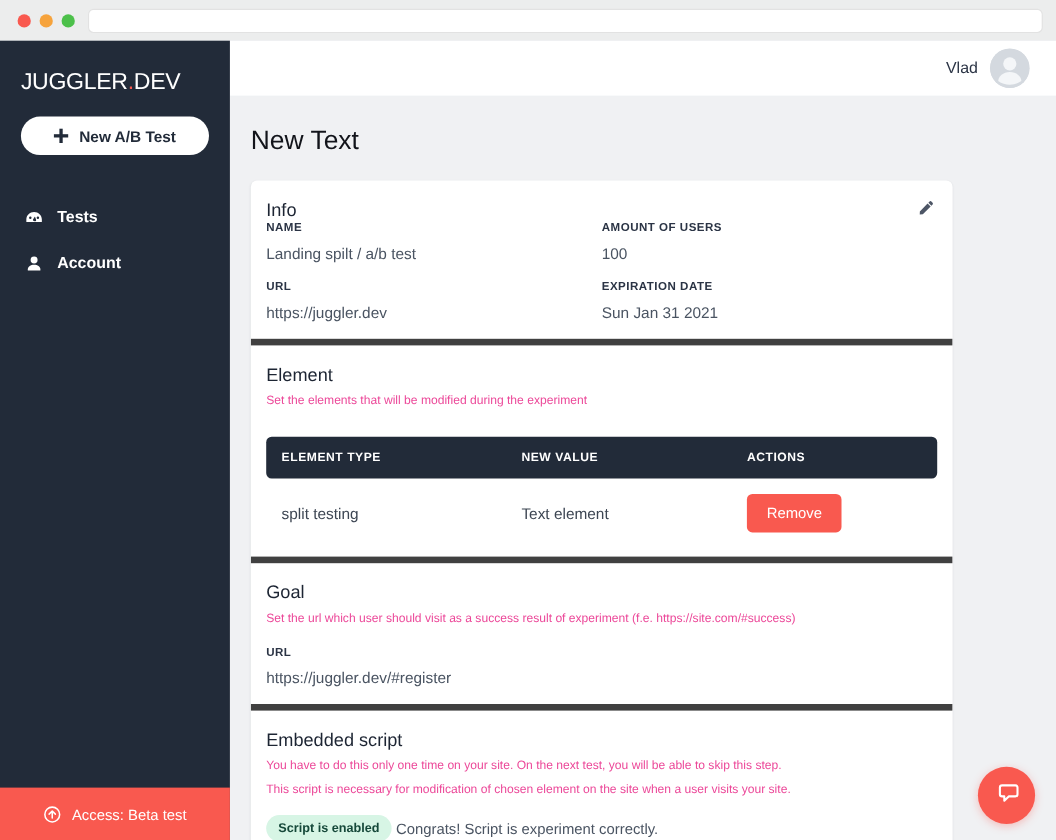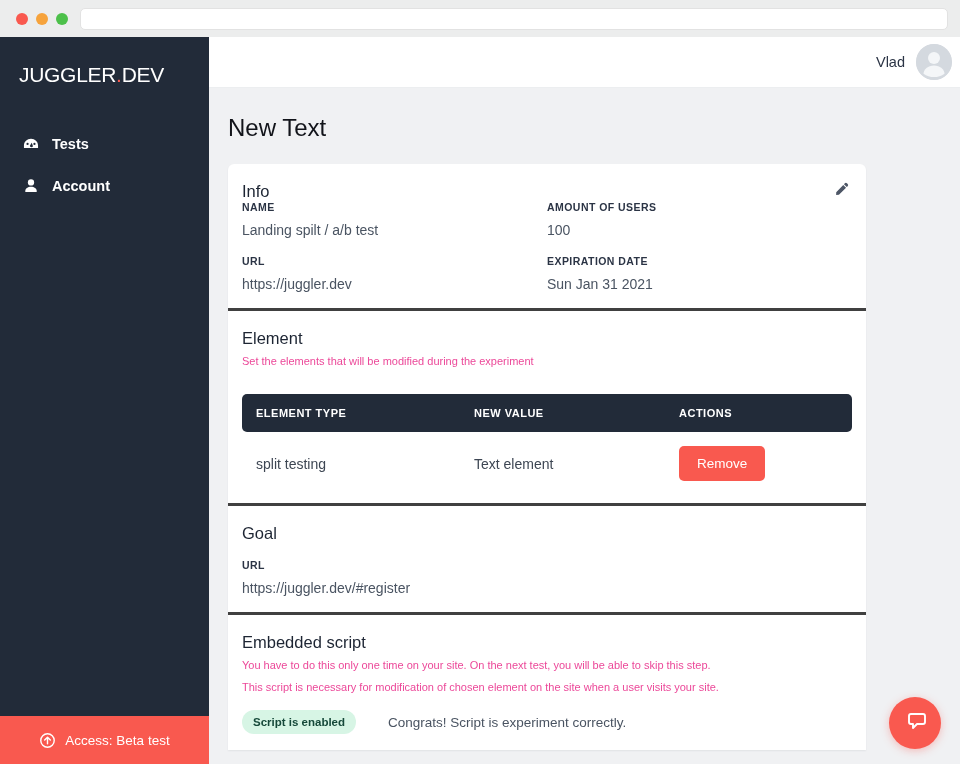--- a/index.html
+++ b/index.html
@@ -100,21 +100,21 @@
   .main {
     flex: 1; min-width: 0;
     display: flex; flex-direction: column;
     background: #f0f1f3;
     overflow: hidden;
   }
   .topbar {
     height: 51px; flex: 0 0 51px;
     background: #ffffff;
     display: flex; justify-content: flex-end;
-    padding-right: 8px;
+    padding-right: 24px;
     border-bottom: 1px solid #eceef0;
   }
   .user {
     display: flex; align-items: center; gap: 11px;
     cursor: pointer;
   }
   .user-name { color: #2b3445; font-size: 14.5px; }
   .avatar {
     width: 36px; height: 36px; border-radius: 50%;
     background: #d6dae0; overflow: hidden;
@@ -129,21 +129,21 @@
   .content { flex: 1; padding: 22px 0 0 19px; min-height: 0; }
 
   
   .card {
     width: 638px;
     background: #ffffff;
     border-radius: 6px 6px 0 0;
     box-shadow: 0 1px 2px rgba(30,40,60,0.07);
     overflow: hidden;
   }
-  .section { padding: 18px 14px 16px 14px; border-bottom: 3px solid #404040; position: relative; }
+  .section { padding: 18px 14px 16px 14px; border-bottom: 6px solid #404040; position: relative; }
   .section:last-child { border-bottom: none; }
   .sec-title { font-size: 16.5px; color: #1d2533; font-weight: normal; }
   .sec-sub { font-size: 11px; color: #ec4899; margin-top: 5px; line-height: 1.55; }
 
   .edit-btn {
     position: absolute; right: 14px; top: 16px;
     width: 20px; height: 20px;
     background: none; border: none; cursor: pointer; padding: 0;
   }
   .edit-btn svg { display: block; }
@@ -185,21 +185,21 @@
   .remove-btn {
     background: #f9594f; color: #ffffff;
     border: none; border-radius: 5px;
     padding: 10px 18px;
     font-size: 13.5px; font-family: "Liberation Sans", sans-serif;
     cursor: pointer;
   }
 
   .url-block { margin-top: 16px; }
 
-  .badge-row { display: flex; align-items: center; gap: 32px; margin-top: 14px; }
+  .badge-row { display: flex; align-items: center; gap: 4px; margin-top: 14px; }
   .badge {
     background: #d7f5e5; color: #16493a;
     font-size: 11.5px; font-weight: bold;
     padding: 6px 11px; border-radius: 12px;
     white-space: nowrap;
   }
   .badge-text { font-size: 13.5px; color: #4a5462; }
 
   
   .fab {
@@ -224,20 +224,24 @@
     <input class="urlbar" value="" placeholder="" style="">
   </div>
 
   <div class="app">
 
     <aside class="sidebar">
       <div class="brand">
         <span>JUGGLER</span><span class="dot">.</span><span>DEV</span>
       </div>
 
+      <button class="newtest-btn">
+        <span class="plus-icon"></span>
+        <span>New A/B Test</span>
+      </button>
 
       <nav class="nav">
         <a class="nav-item">
           <span class="ico">
             <svg viewBox="0 0 24 24" width="18" height="18" fill="#ffffff">
               <path d="M12 5C6.8 5 2.6 9 2.6 14v3.2h18.8V14C21.4 9 17.2 5 12 5zm-4.6 8.4a1.5 1.5 0 110-3 1.5 1.5 0 010 3zm4.6 2.6a1.4 1.4 0 01-1.4-1.4c0-.8 2.4-4.3 2.4-4.3s1.5 3.7 1.5 4.3A1.6 1.6 0 0112 16zm4.6-2.6a1.5 1.5 0 110-3 1.5 1.5 0 010 3z"></path>
             </svg>
           </span>
           <span>Tests</span>
         </a>
@@ -318,20 +322,21 @@
                 <div class="tbl-cell">Text element</div>
                 <div>
                   <button class="remove-btn">Remove</button>
                 </div>
               </div>
             </div>
           </div>
 
           <div class="section">
             <h2 class="sec-title">Goal</h2>
+            <p class="sec-sub">Set the url which user should visit as a success result of experiment (f.e. https://site.com/#success)</p>
             <div class="url-block">
               <div class="f-label">URL</div>
               <div class="f-value last">https://juggler.dev/#register</div>
             </div>
           </div>
 
           <div class="section">
             <h2 class="sec-title">Embedded script</h2>
             <p class="sec-sub">You have to do this only one time on your site. On the next test, you will be able to skip this step.</p>
             <p class="sec-sub">This script is necessary for modification of chosen element on the site when a user visits your site.</p>

